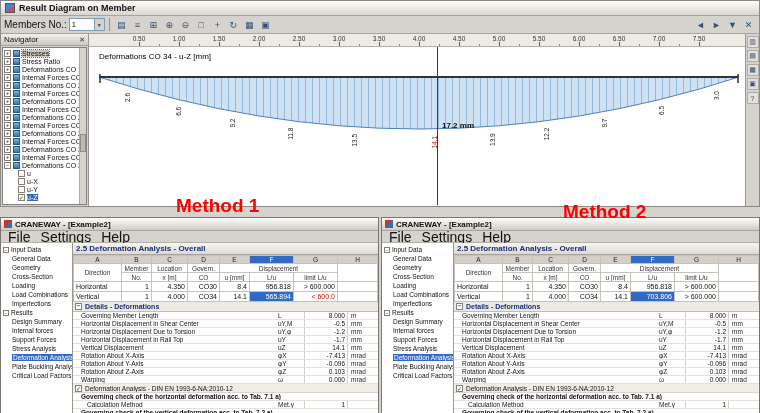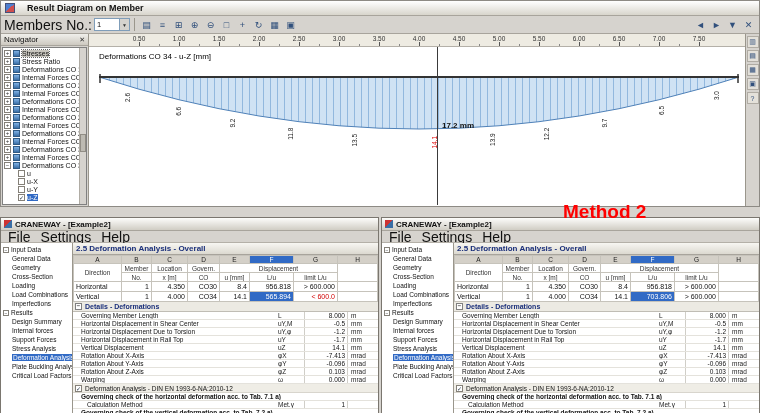--- a/index.html
+++ b/index.html
@@ -1,24 +1,24 @@
 <!DOCTYPE html>
 <html><head>
 <meta charset="utf-8">
 <style>
 *{margin:0;padding:0;box-sizing:border-box;}
 body{font-family:"Liberation Sans","DejaVu Sans",sans-serif;}
 .screen{position:relative;width:760px;height:413px;background:#d6d3ce;overflow:hidden;color:#111;}
 
 .topwin{position:absolute;left:0;top:0;width:760px;height:207px;background:#fff;border:1px solid #8d8a84;display:flex;flex-direction:column;}
-.titlebar{height:15px;background:linear-gradient(#ffffff,#d8d5cc);border-bottom:1px solid #a8a49c;display:flex;align-items:center;gap:12px;padding:0 4px;flex:0 0 auto;text-align:center;}
+.titlebar{height:15px;background:linear-gradient(#ffffff,#d8d5cc);border-bottom:1px solid #a8a49c;display:flex;align-items:center;gap:4px;padding:0 4px;flex:0 0 auto;text-align:center;}
 .title-ico{width:10px;height:10px;background:linear-gradient(135deg,#4f7fd0 50%,#d04f4f 50%);border:1px solid #44507a;flex:0 0 auto;}
 .titlebar .t{font-size:9px;font-weight:bold;}
 .toolbar{height:18px;background:#d6d3ce;border-bottom:1px solid #a8a49c;display:flex;align-items:center;gap:2px;padding:0 3px;flex:0 0 auto;}
-.tb-label{font-size:14px;}
+.tb-label{font-size:10px;}
 .combo{height:13px;background:#fff;border:1px solid #7f9db9;display:flex;align-items:center;font-size:7.5px;padding-left:2px;}
 .combo .arrow{margin-left:auto;width:10px;height:100%;background:#d6d3ce;border-left:1px solid #7f9db9;display:flex;align-items:center;justify-content:center;font-size:5px;color:#333;}
 .combo.small{width:36px;}
 .combo.wide{width:122px;overflow:hidden;white-space:nowrap;}
 .sep{width:1px;height:13px;background:#9a968c;margin:0 2px;}
 .icons{display:flex;gap:1px;}
 .tbicon{width:15px;height:15px;display:flex;align-items:center;justify-content:center;font-size:9px;color:#31507c;border:1px solid transparent;}
 .right-group{margin-left:auto;display:flex;align-items:center;gap:2px;}
 .win-body{flex:1;display:flex;min-height:0;}
 
@@ -311,20 +311,21 @@
       <div class="side-strip">
           <span class="side-ico">▥</span>
           <span class="side-ico">▤</span>
           <span class="side-ico">▦</span>
           <span class="side-ico">▣</span>
           <span class="side-ico">?</span>
         </div>
     </div>
   </div>
 
+  <div class="method-label" id="method-1">Method 1</div>
   <div class="method-label" id="method-2">Method 2</div>
 
   <div class="panel" id="panel-0">
       <div class="p-titlebar">
         <span class="p-ico"></span>
         <span class="p-title">CRANEWAY - [Example2]</span>
       </div>
       <div class="p-menubar">
         <span class="menu-item">File</span>
         <span class="menu-item">Settings</span>

